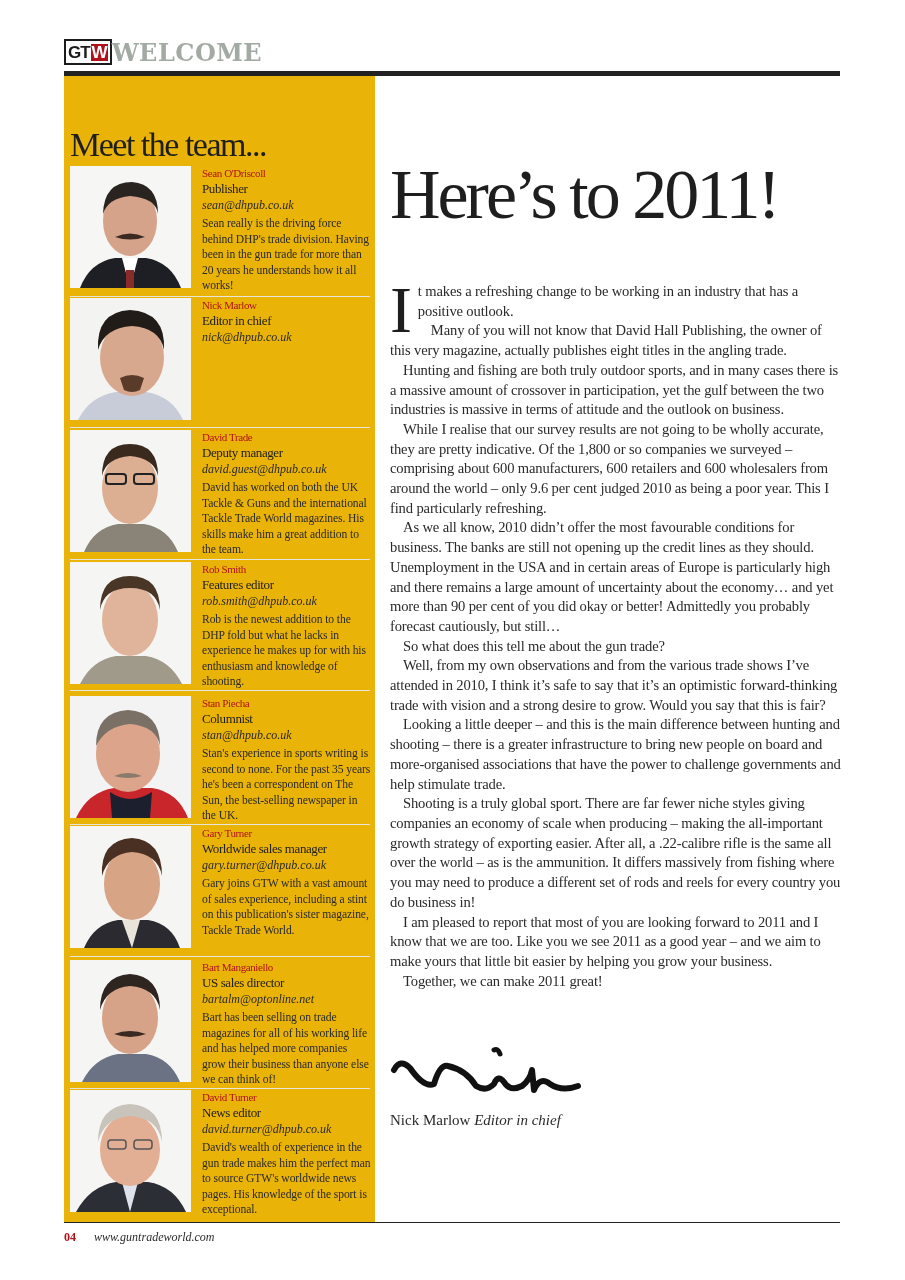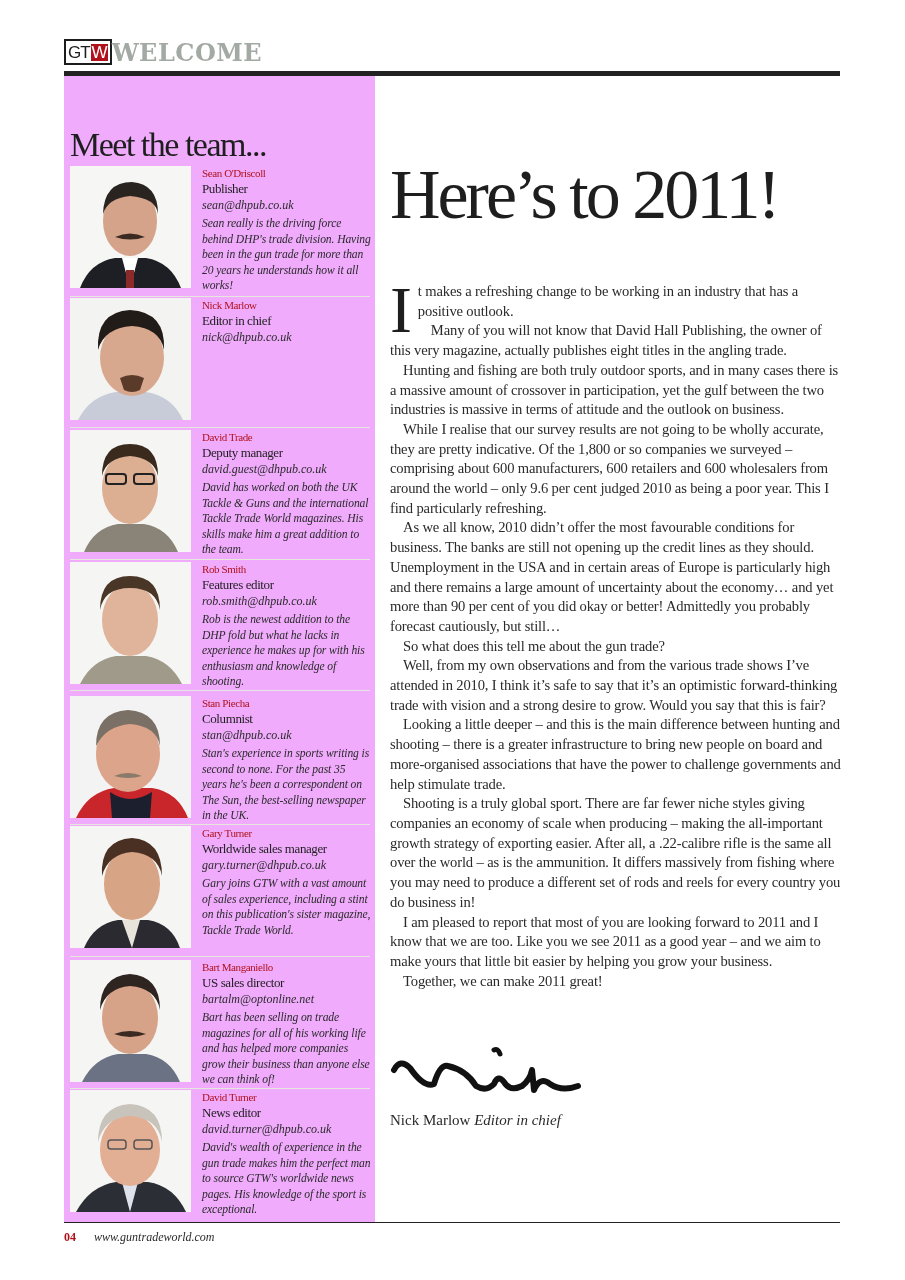--- a/index.html
+++ b/index.html
@@ -2,36 +2,36 @@
 <html><head>
 <meta charset="utf-8">
 <style>
   html, body { margin:0; padding:0; background:#ffffff; }
   body { width:905px; height:1280px; position:relative; overflow:hidden;
          font-family:"Liberation Serif","DejaVu Serif",serif; color:#2a2a2a; }
 
   
   .header { position:absolute; left:64px; top:40px; height:24px; display:flex; align-items:center; }
   .gtw-logo { display:flex; align-items:center; height:22px; border:2px solid #1c1c1c; padding:0 2px; background:#fff;
-              font-family:"Liberation Sans","DejaVu Sans",sans-serif; font-weight:normal; font-size:17px; letter-spacing:-1px; line-height:1; }
+              font-family:"Liberation Sans","DejaVu Sans",sans-serif; font-weight:bold; font-size:17px; letter-spacing:-1px; line-height:1; }
   .gtw-logo .g { color:#1c1c1c; }
   .gtw-logo .w { color:#fff; background:#b0121c; padding:0 1px; margin-left:1px; }
   .section-title { margin-left:0; font-family:"DejaVu Serif",serif; font-weight:bold; font-size:24px; color:#a2aaa3; letter-spacing:0.5px; }
   .top-rule { position:absolute; left:64px; top:71px; width:776px; height:5px; background:#222; }
 
   
-  .panel { position:absolute; left:64px; top:76px; width:311px; height:1146px; background:#f0abfc; }
+  .panel { position:absolute; left:64px; top:76px; width:311px; height:1146px; background:#eab308; }
   .panel-title { position:absolute; left:6px; top:52px; font-size:34px; letter-spacing:-1.5px; color:#1e1e1e; line-height:1; }
   .member { position:absolute; left:6px; width:300px; height:126px; }
   .member .photo { position:absolute; left:0; top:0; width:121px; height:122px; background:#f4f4f2; overflow:hidden; }
   .member .info { position:absolute; left:132px; top:0; width:170px; }
   .member .name { color:#b0121c; font-size:11px; line-height:15px; letter-spacing:-0.4px; }
   .member .role { color:#1e1e1e; font-size:13px; line-height:16px; letter-spacing:-0.4px; }
   .member .email { font-style:italic; font-size:12px; line-height:16px; color:#2a2a2a; margin-bottom:3px; }
-  .member .bio { font-style:italic; font-size:11.6px; line-height:15.6px; color:#2a2a2a; letter-spacing:-0.1px; }
+  .member .bio { font-size:11.6px; line-height:15.6px; color:#2a2a2a; letter-spacing:-0.1px; }
   .sep { position:absolute; left:6px; width:300px; height:1px; background:#e6e7dc; }
 
   
   .headline { position:absolute; left:390px; top:160px; font-size:70px; letter-spacing:-3px; color:#1e1e1e; line-height:1; }
   .article { position:absolute; left:390px; top:282px; width:452px; font-size:14.6px; line-height:19.7px; color:#2a2a2a; letter-spacing:-0.15px; }
   .article p { margin:0; text-indent:13px; }
   .article p.first { text-indent:0; }
   .dropcap { float:left; font-size:66px; line-height:52px; margin:2px 6px 0 0; color:#1e1e1e; }
   .signature { position:absolute; left:390px; top:1040px; width:200px; height:60px; }
   .sign-line { position:absolute; left:390px; top:1112px; font-size:15px; color:#2a2a2a; }

